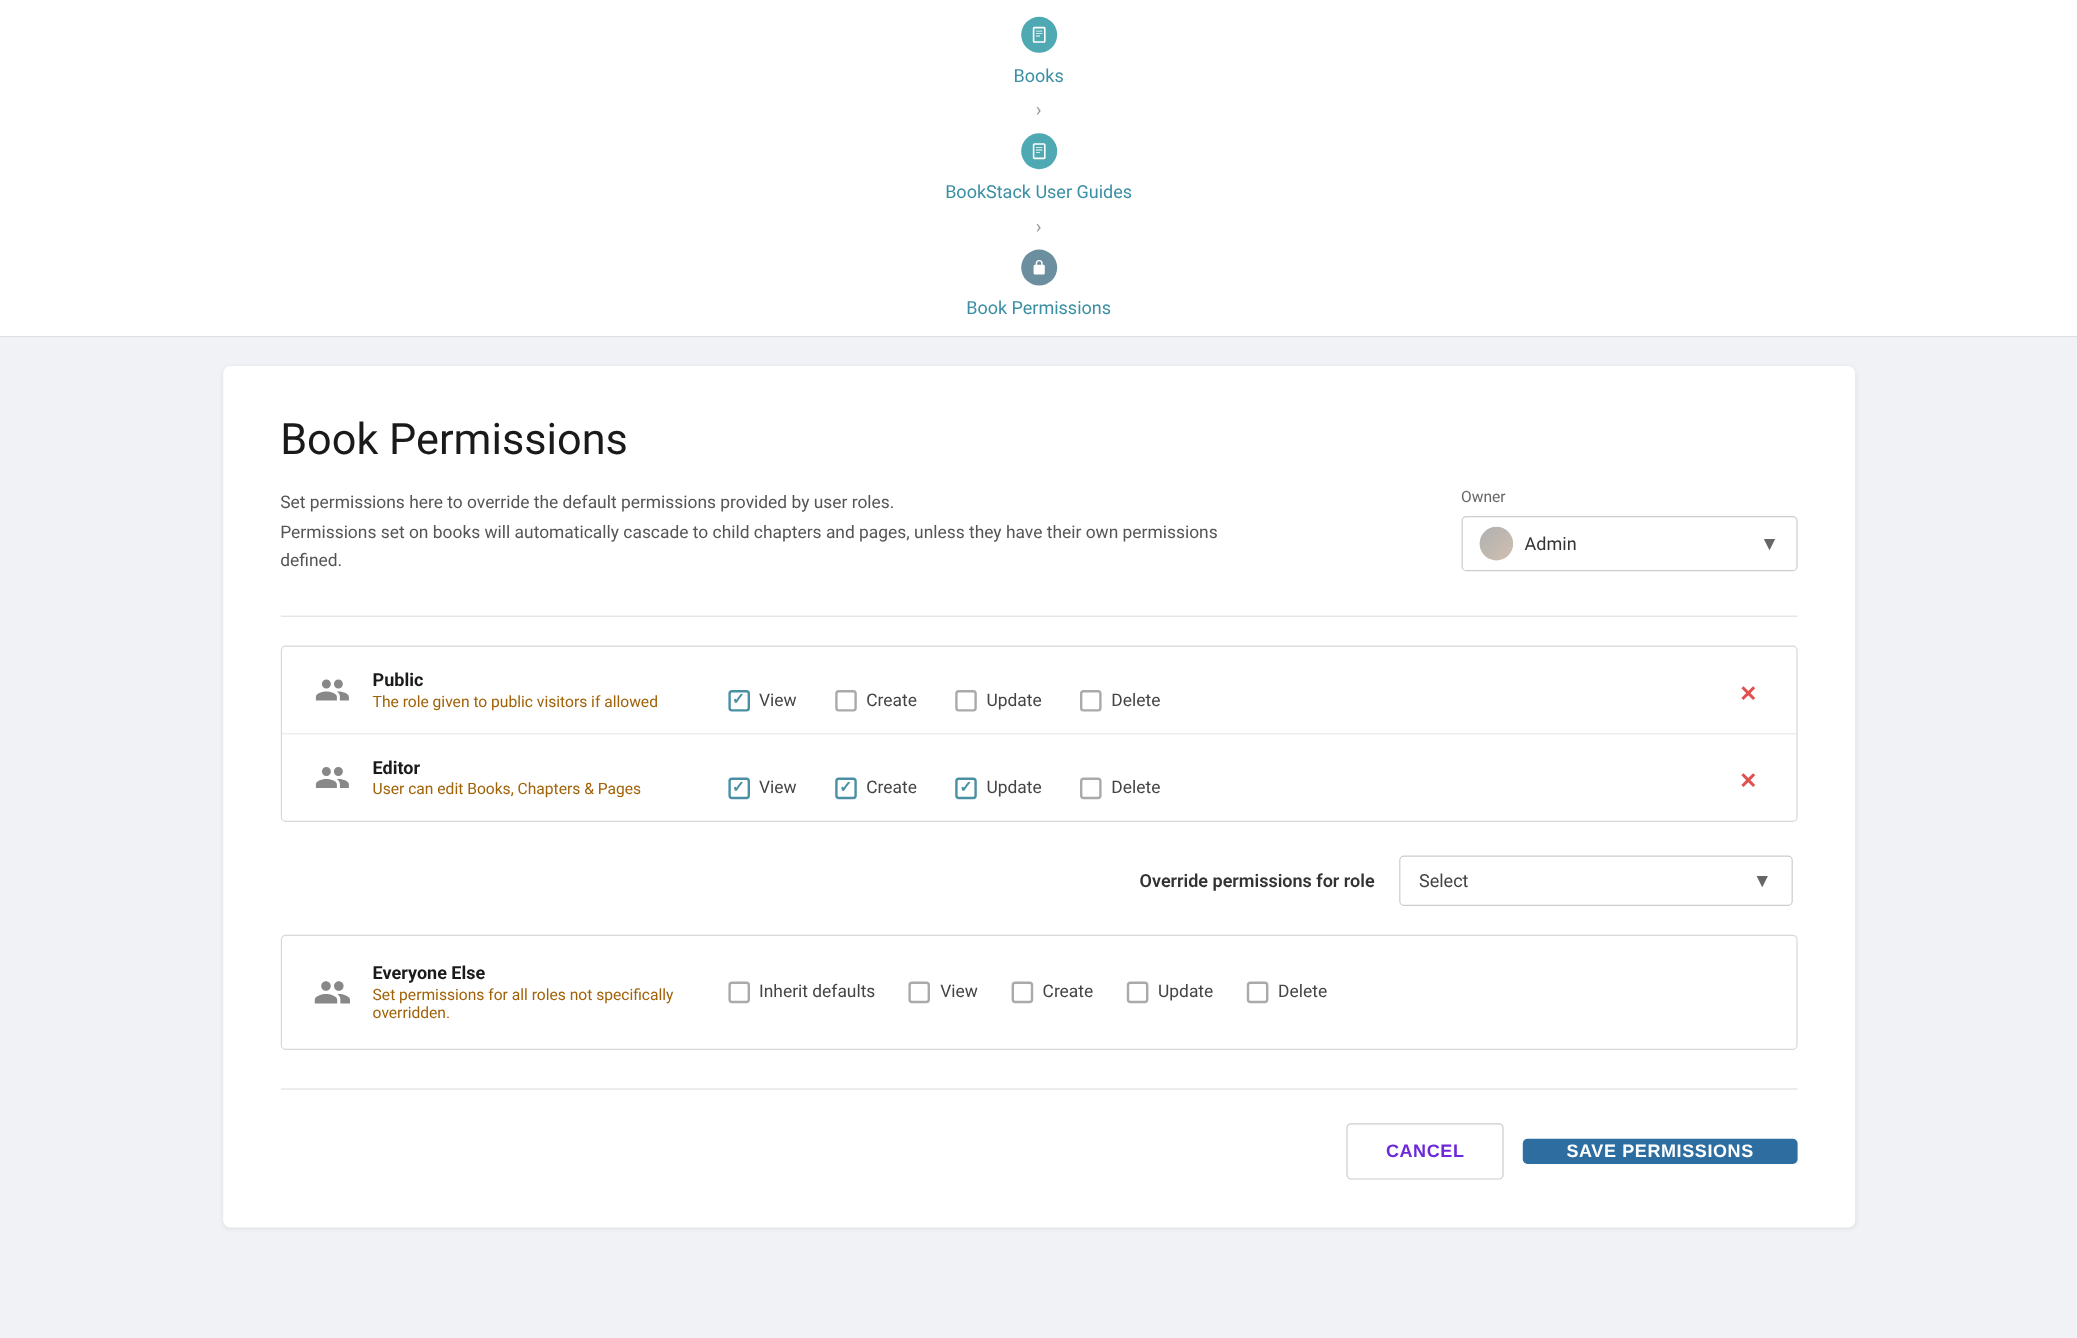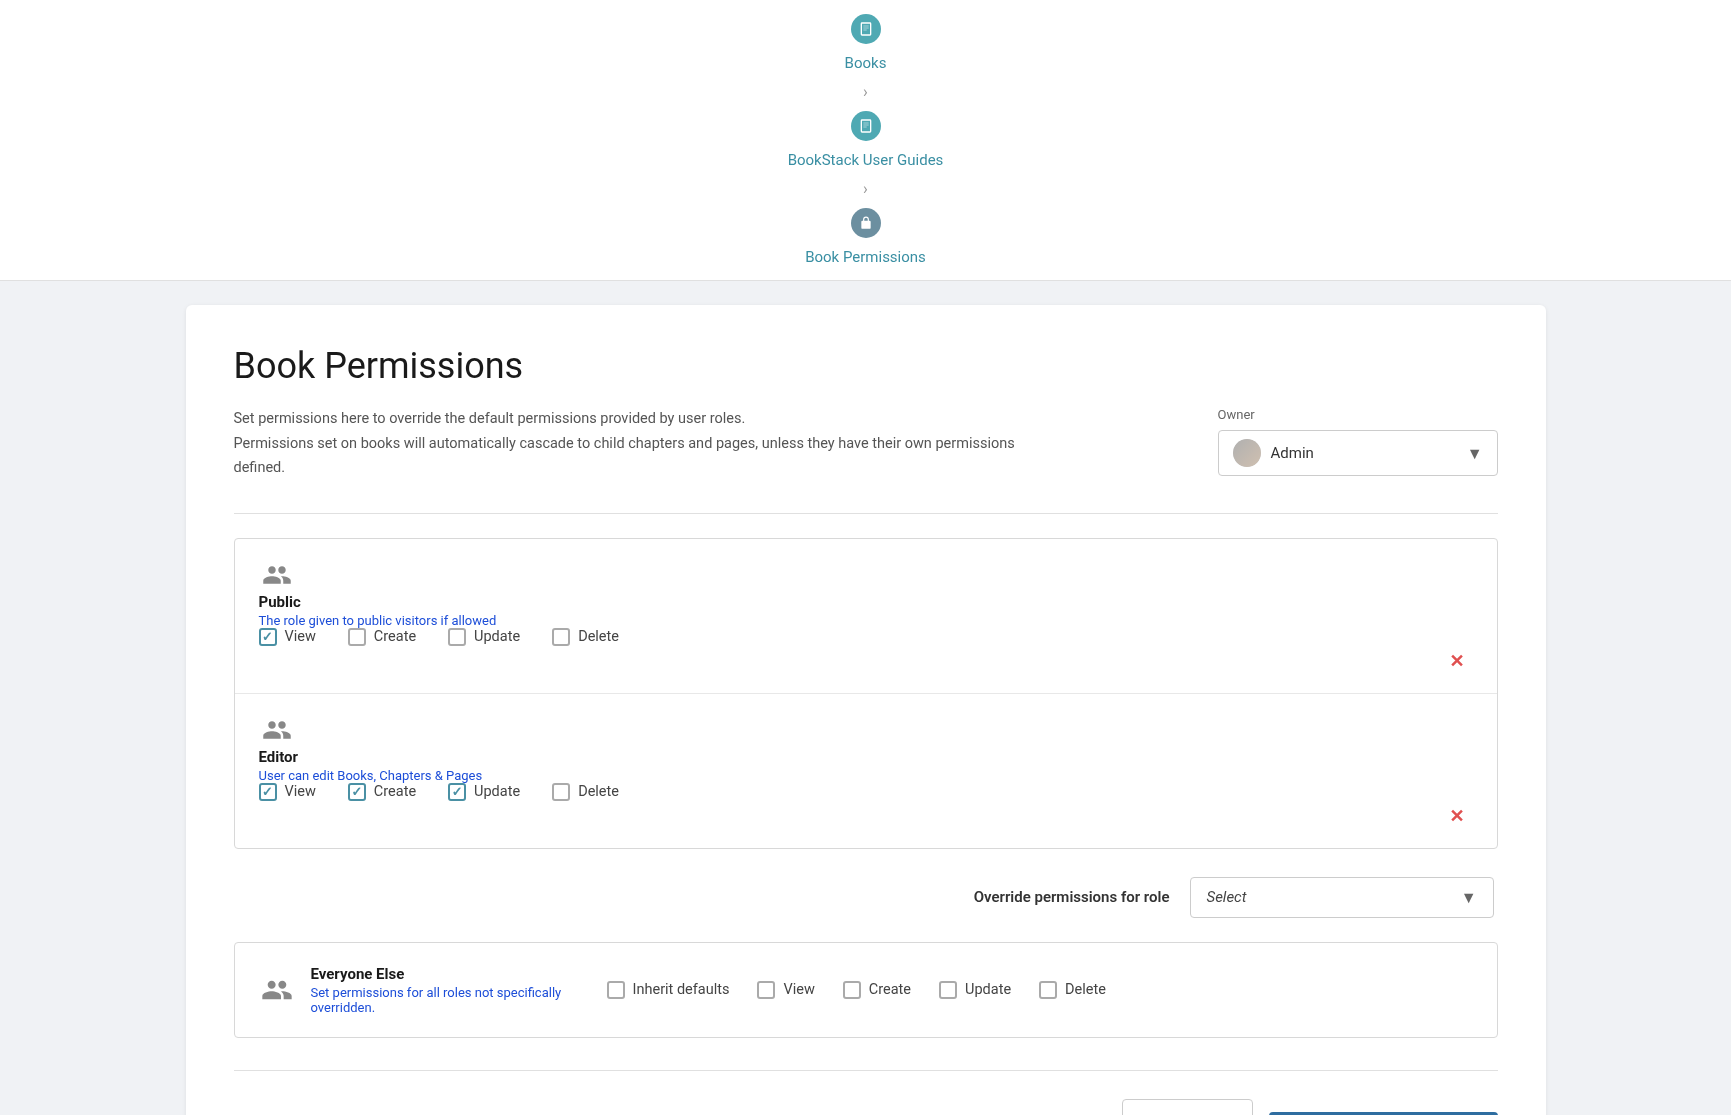--- a/index.html
+++ b/index.html
@@ -145,24 +145,24 @@
 
     .roles-container {
       border: 1px solid #d8d8d8;
       border-radius: 4px;
       margin-bottom: 28px;
       overflow: hidden;
     }
 
     .role-row {
       display: flex;
-      align-items: flex-start;
+      align-items: flex-end;
       padding: 18px 24px;
       border-bottom: 1px solid #e8e8e8;
-      flex-direction: column;
+      gap: 16px;
     }
 
     .role-row:last-child {
       border-bottom: none;
     }
 
     .role-icon {
       width: 36px;
       height: 36px;
       display: flex;
@@ -179,21 +179,21 @@
     }
 
     .role-name {
       font-weight: 700;
       font-size: 15px;
       color: #1a1a1a;
     }
 
     .role-desc {
       font-size: 13px;
-      color: #1d4ed8;
+      color: #a16207;
       margin-top: 2px;
     }
 
     .permissions-list {
       display: flex;
       align-items: center;
       gap: 32px;
       flex: 1;
     }
 
@@ -256,26 +256,25 @@
       color: #333;
     }
 
     .select-dropdown {
       display: flex;
       align-items: center;
       border: 1px solid #ccc;
       border-radius: 4px;
       padding: 10px 16px;
       background: #fff;
-      width: 304px;
+      width: 328px;
       cursor: pointer;
       justify-content: space-between;
       font-size: 15px;
       color: #444;
-      font-style: italic;
     }
 
     .everyone-container {
       border: 1px solid #d8d8d8;
       border-radius: 4px;
       margin-bottom: 32px;
       overflow: hidden;
     }
 
     .everyone-row {

